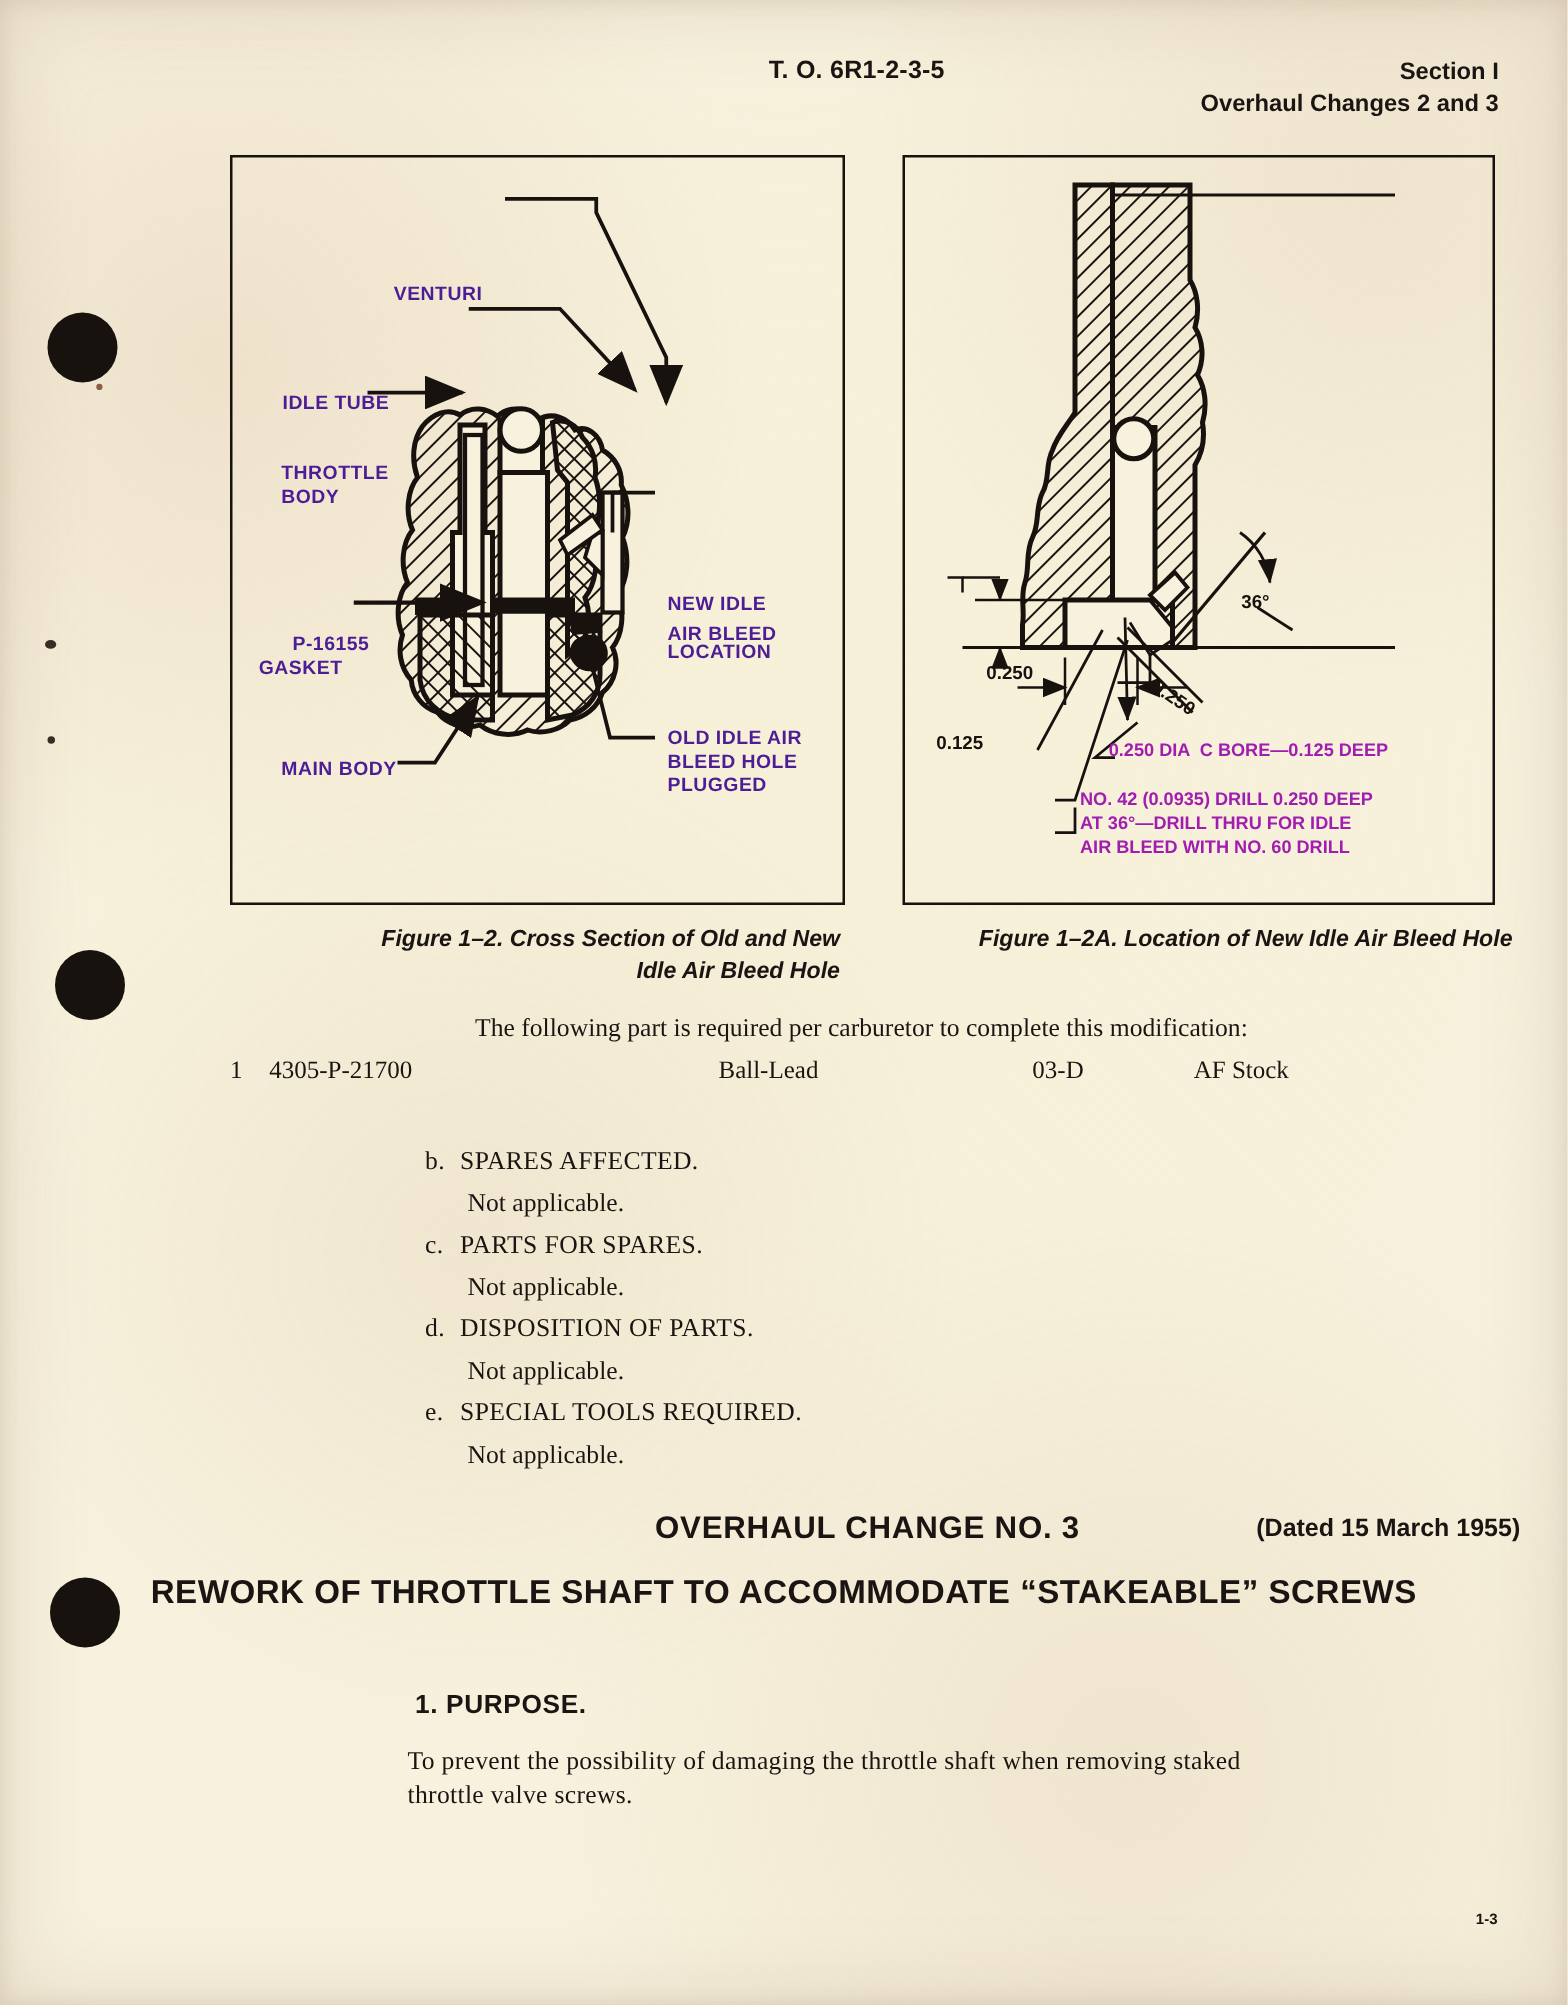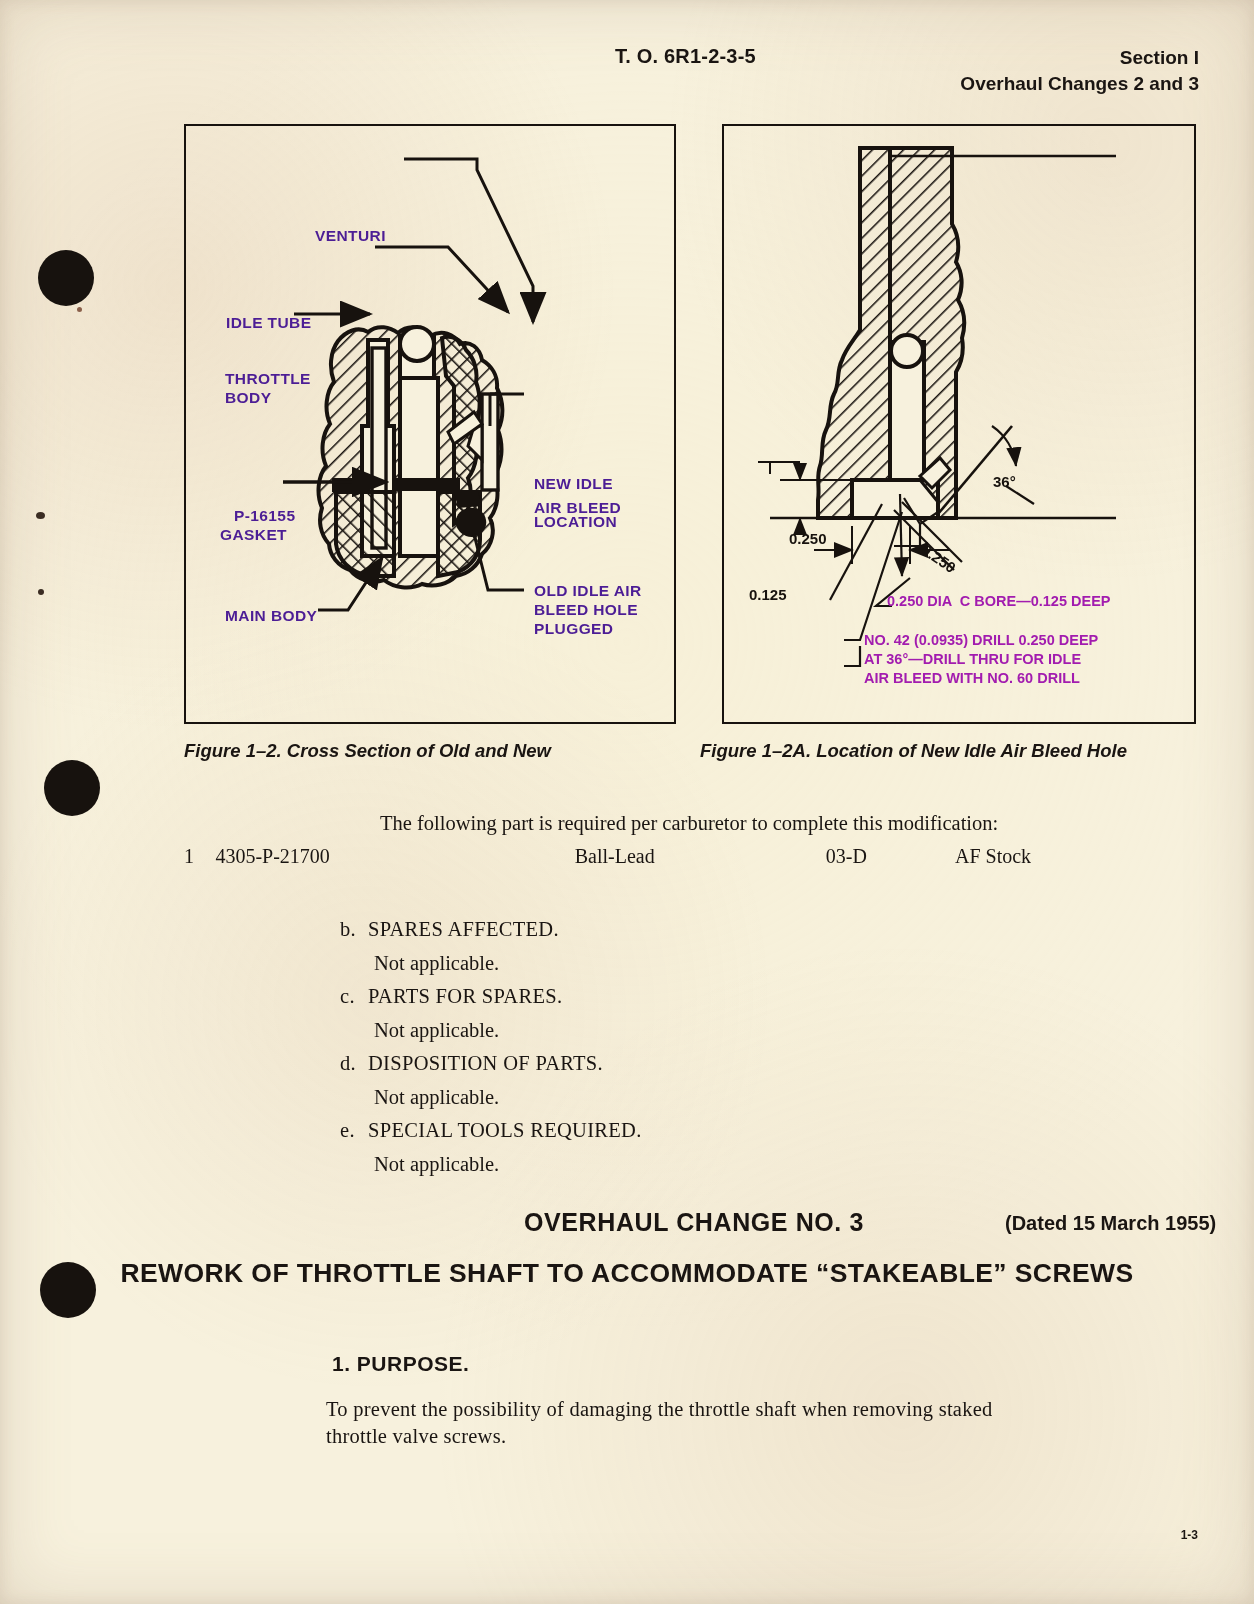--- a/index.html
+++ b/index.html
@@ -33,21 +33,21 @@
      font-weight:bold;font-size:20px;letter-spacing:.2px;}
   .hdr-right{position:absolute;right:55px;top:45px;text-align:right;
      font-family:"Liberation Sans",sans-serif;font-weight:bold;font-size:19px;line-height:26px;}
 
   
   .figbox{position:absolute;border:2.5px solid #17120e;background:transparent;}
   #figA{left:184px;top:124px;width:488px;height:596px;}
   #figB{left:722px;top:124px;width:470px;height:596px;}
 
   .fig-cap{position:absolute;font-family:"Liberation Sans",sans-serif;
-     font-weight:bold;font-style:italic;font-size:18.5px;line-height:25px;text-align:left;}
+     font-weight:bold;font-style:italic;font-size:18.5px;line-height:25px;text-align:right;}
   #capA{left:184px;top:738px;width:488px;}
   #capB{left:700px;top:738px;width:510px;}
 
   
   .dlabel{position:absolute;font-family:"Liberation Sans",sans-serif;font-weight:bold;
      font-size:15.5px;line-height:19.5px;letter-spacing:.4px;color:#4c1d95;white-space:pre;}
   .dim{position:absolute;font-family:"Liberation Sans",sans-serif;font-weight:bold;
      font-size:15px;color:#17120e;white-space:pre;}
   .note{position:absolute;font-family:"Liberation Sans",sans-serif;font-weight:bold;
      font-size:14.5px;line-height:19px;color:#a21caf;white-space:pre;}
@@ -162,32 +162,33 @@
     <path d="M304,268 L304,300" fill="none" stroke="#17120e" stroke-width="3"></path>
 
     <path d="M338,464 L302,464 L288,408" fill="none" stroke="#17120e" stroke-width="3"></path>
   </svg>
 
   <span class="dlabel" style="left:129px;top:100px;">VENTURI</span>
   <span class="dlabel" style="left:40px;top:187px;">IDLE TUBE</span>
   <span class="dlabel" style="left:39px;top:243px;">THROTTLE</span>
   <span class="dlabel" style="left:39px;top:262px;">BODY</span>
   <span class="dlabel" style="left:48px;top:380px;">P-16155</span>
-  <span class="dlabel" style="left:34px;top:399px;">GASKET</span>
+  <span class="dlabel" style="left:21px;top:399px;">GASKET</span>
   <span class="dlabel" style="left:39px;top:480px;">MAIN BODY</span>
   <span class="dlabel" style="left:348px;top:348px;">NEW IDLE</span>
   <span class="dlabel" style="left:348px;top:372px;">AIR BLEED</span>
   <span class="dlabel" style="left:348px;top:386px;">LOCATION</span>
   <span class="dlabel" style="left:348px;top:455px;">OLD IDLE AIR</span>
   <span class="dlabel" style="left:348px;top:474px;">BLEED HOLE</span>
   <span class="dlabel" style="left:348px;top:493px;">PLUGGED</span>
 </div>
 
 <div class="fig-cap" id="capA">
   <div>Figure 1–2.  Cross Section of Old and New</div>
+  <div>Idle Air Bleed Hole</div>
 </div>
 
 <div class="figbox" id="figB">
   <svg width="465" height="591" viewBox="0 0 465 591">
     <defs>
       <pattern id="hatchR2" width="11" height="11" patternUnits="userSpaceOnUse" patternTransform="rotate(45)">
         <line x1="0" y1="0" x2="0" y2="11" stroke="#17120e" stroke-width="3.1"></line>
       </pattern>
       <marker id="arrB" markerWidth="10" markerHeight="8" refX="9" refY="4" orient="auto">
         <path d="M0,0 L10,4 L0,8 z" fill="#17120e"></path>

